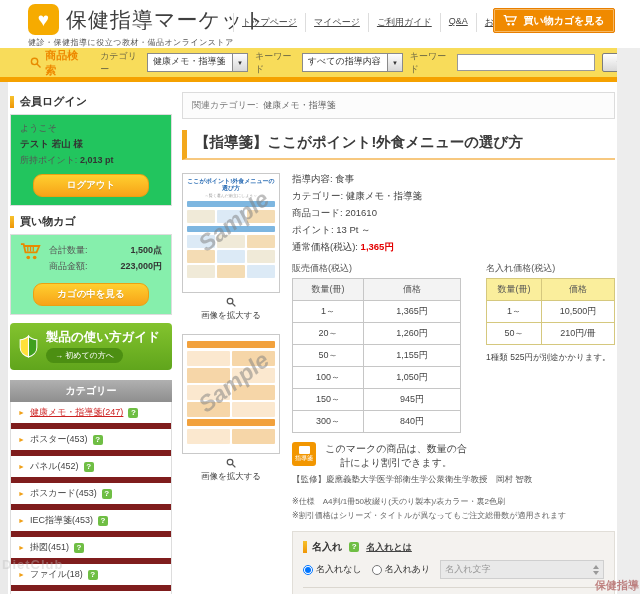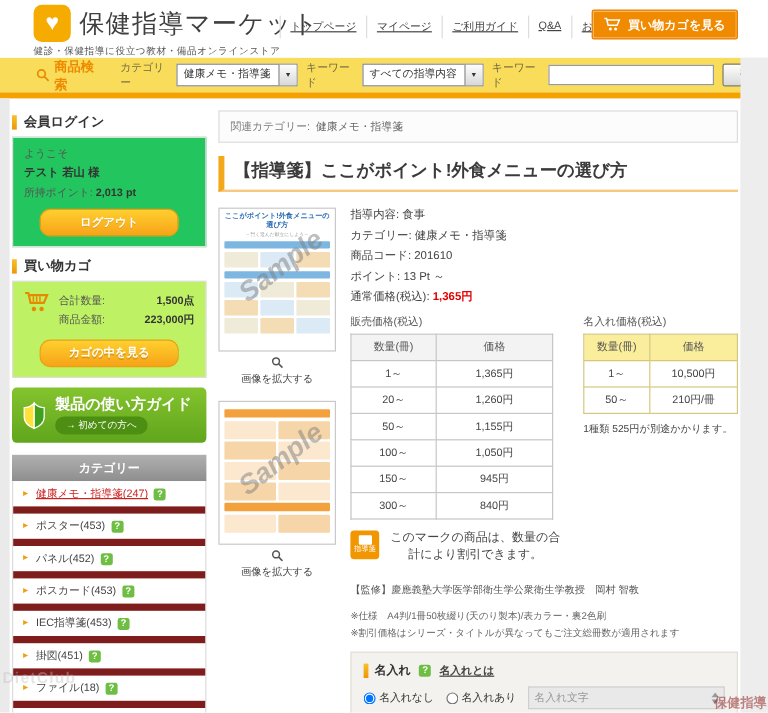--- a/index.html
+++ b/index.html
@@ -48,21 +48,21 @@
   
   .side-h{display:flex;align-items:center;gap:6px;font-size:11px;font-weight:bold;color:#333;
           margin:2px 0 5px;}
   .vbar{display:inline-block;width:4px;height:12px;background:linear-gradient(#f6c12d,#ef9606);}
   .sbox{border:1px solid #ddd;padding:7px 9px;font-size:9px;color:#555;margin-bottom:8px;background:#22c55e;}
   .login-name{color:#333;font-weight:bold;margin:3px 0;font-size:9.5px;}
   .pts-val{font-weight:bold;color:#333;}
   .ybtn{display:block;width:80%;margin:7px auto 1px;text-align:center;color:#fff;font-weight:bold;
         font-size:9.5px;padding:4px 0;border-radius:9px;background:linear-gradient(#ffcf2f,#f7a318);
         border:1px solid #eca011;cursor:pointer;text-shadow:0 1px 0 rgba(0,0,0,.15);}
-  .cartbox{background:#bef264;}
+  .cartbox{background:#86efac;}
   .cart-grid{display:flex;gap:7px;align-items:flex-start;}
   .cart-lines{flex:1;padding-top:2px;}
   .cline{display:flex;justify-content:space-between;margin-bottom:3px;}
   .cval{font-weight:bold;color:#333;}
   .guide{background:linear-gradient(#83c32e,#60a51c);border-radius:4px;padding:7px 8px;display:flex;
          gap:7px;align-items:center;margin-bottom:10px;cursor:pointer;}
   .guide-title{color:#fff;font-weight:bold;font-size:12.5px;line-height:1.15;}
   .guide-pill{display:inline-block;background:#4c8f12;color:#fff;font-size:8px;border-radius:8px;
               padding:2px 9px;margin-top:3px;}
   .gray-h{background:linear-gradient(#b0b0b0,#8e8e8e);color:#fff;text-align:center;font-size:10px;
@@ -113,21 +113,21 @@
   .ntable th,.ntable td{border:1px solid #d5c87e;font-size:9px;padding:4px 6px;text-align:center;}
   .ntable th{background:#faee9c;font-weight:normal;color:#555;}
   .ntable th:first-child{width:58px;}
   .ntable th:last-child{width:80px;}
   .nnote{font-size:8.5px;color:#444;margin-top:7px;}
   .dnote{display:flex;gap:6px;margin-top:9px;max-width:228px;align-items:flex-start;}
   .dbadge{flex:0 0 24px;height:24px;background:#f29600;border-radius:3px;color:#fff;display:flex;
           flex-direction:column;align-items:center;justify-content:center;font-size:6px;line-height:1.2;}
   .dbadge-paper{width:11px;height:8px;background:#fff;border-radius:1px;margin-bottom:1px;}
   .dtext{font-size:10px;color:#444;line-height:1.4;text-align:center;}
-  .superv{margin-top:16px;font-size:8.5px;color:#555;}
+  .superv{margin-top:4px;font-size:8.5px;color:#555;}
   .specs{margin-top:9px;font-size:8px;color:#666;line-height:1.7;}
   .orderbox{margin-top:9px;background:#f4f2ef;border:1px solid #e1ded8;padding:8px 10px;}
   .naire-head{display:flex;align-items:center;gap:7px;font-size:10px;}
   .naire-title{font-weight:bold;color:#333;display:flex;gap:5px;align-items:center;}
   .helplink{color:#444;text-decoration:underline;font-size:9px;font-weight:bold;cursor:pointer;}
   .naire-row{display:flex;align-items:center;gap:10px;margin-top:6px;padding-bottom:8px;
              border-bottom:1px solid #dbd7d0;font-size:9px;color:#333;}
   .naire-row label{display:flex;align-items:center;gap:3px;cursor:pointer;}
   .naire-row input[type=radio]{margin:0;width:10px;height:10px;}
   .naire-field{flex:1;height:17px;background:#e9e9e9;border:1px solid #cfcfcf;color:#999;font-size:9px;

